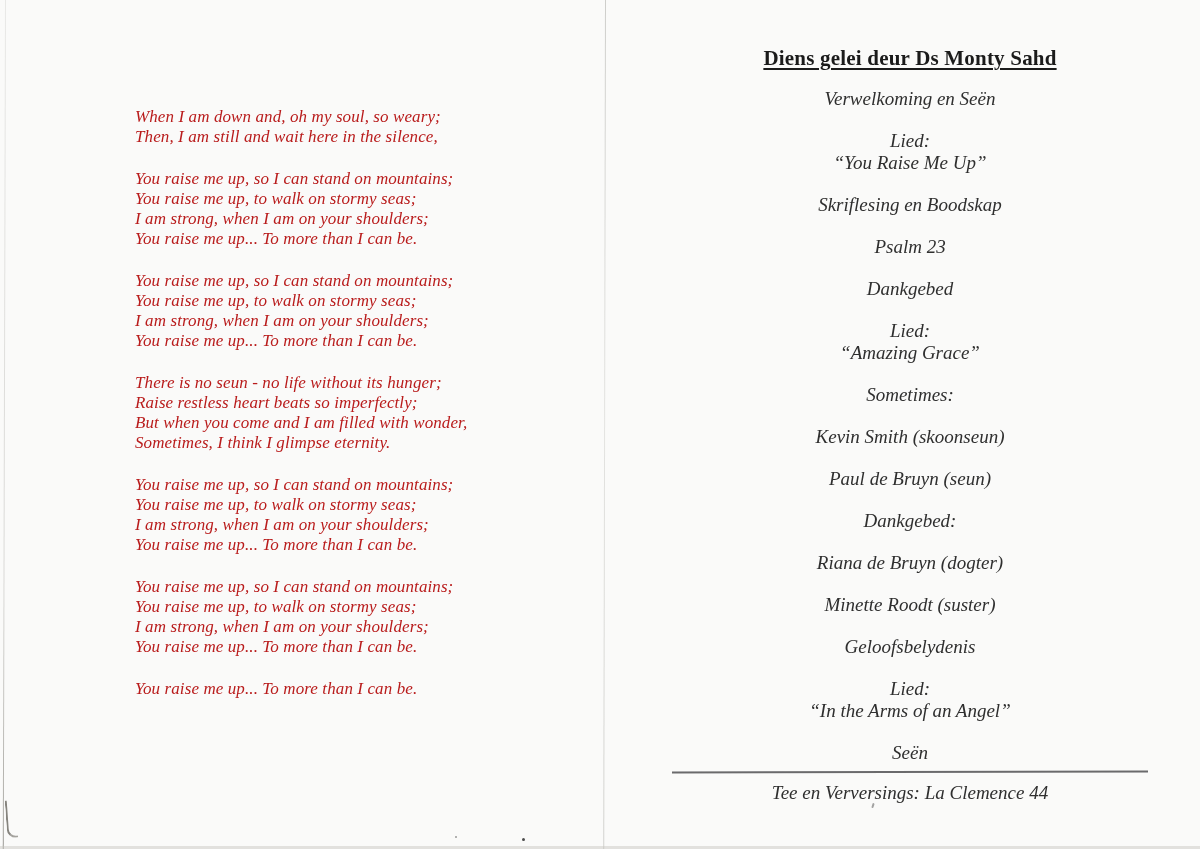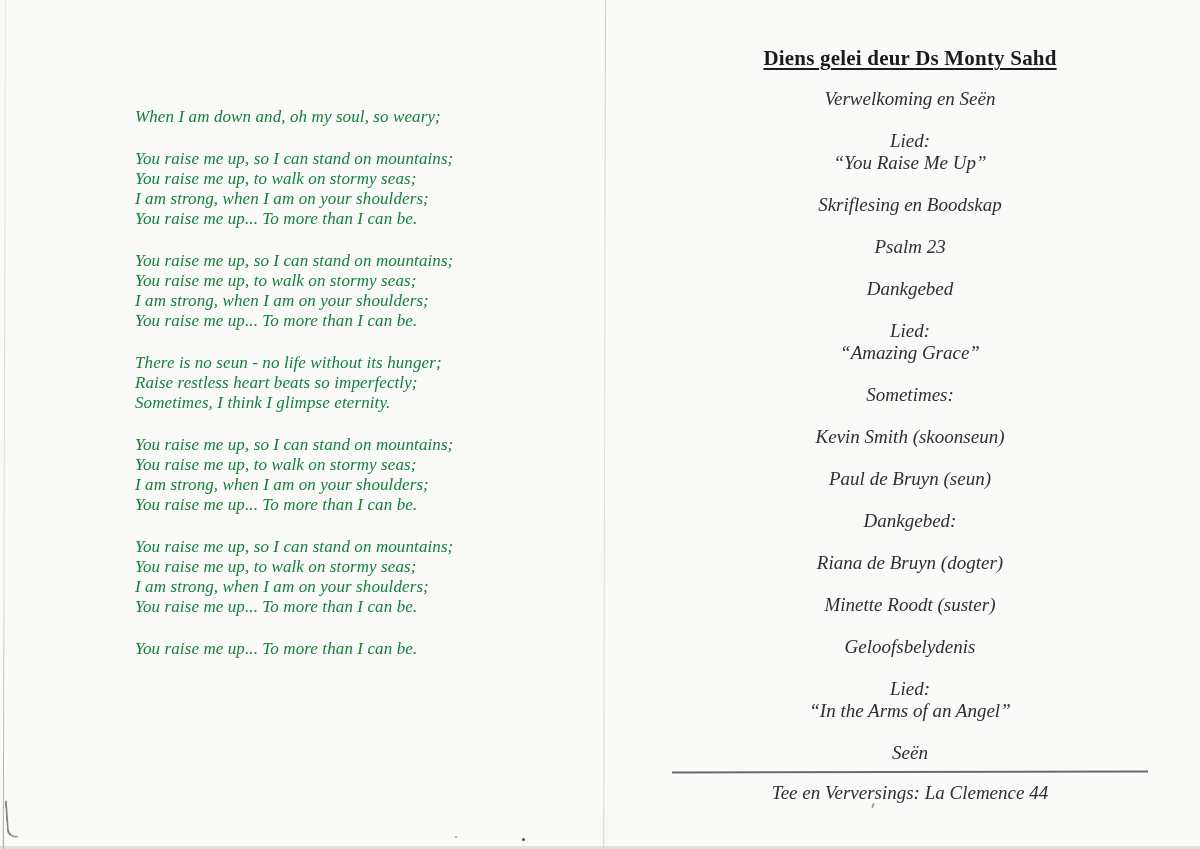--- a/index.html
+++ b/index.html
@@ -47,21 +47,21 @@
   .speck.s3 { left: 872px; top: 803px; width: 1.5px; height: 5px; border-radius: 1px;
               transform: rotate(18deg); opacity: 0.5; }
 
   
   .left-page { position: absolute; left: 135px; top: 107px; }
   .stanza { margin-bottom: 22px; }
   .pline {
     font-style: italic;
     font-size: 17px;
     line-height: 20px;
-    color: #15803d;
+    color: #b91c1c;
     letter-spacing: 0.1px;
     white-space: nowrap;
   }
 
   
   .right-page {
     position: absolute; left: 610px; top: 45px; width: 600px;
     text-align: center; color: #2f2f2f;
   }
   .title {
@@ -95,36 +95,38 @@
   <div class="fold-line"></div>
   <div class="bottom-strip"></div>
   <div class="hook-mark"></div>
   <div class="speck s1"></div>
   <div class="speck s2"></div>
   <div class="speck s3"></div>
 
   <div class="left-page">
     <div class="stanza">
       <div class="pline">When I am down and, oh my soul, so weary;</div>
+      <div class="pline">Then, I am still and wait here in the silence,</div>
     </div>
     <div class="stanza">
       <div class="pline">You raise me up, so I can stand on mountains;</div>
       <div class="pline">You raise me up, to walk on stormy seas;</div>
       <div class="pline">I am strong, when I am on your shoulders;</div>
       <div class="pline">You raise me up... To more than I can be.</div>
     </div>
     <div class="stanza">
       <div class="pline">You raise me up, so I can stand on mountains;</div>
       <div class="pline">You raise me up, to walk on stormy seas;</div>
       <div class="pline">I am strong, when I am on your shoulders;</div>
       <div class="pline">You raise me up... To more than I can be.</div>
     </div>
     <div class="stanza">
       <div class="pline">There is no seun - no life without its hunger;</div>
       <div class="pline">Raise restless heart beats so imperfectly;</div>
+      <div class="pline">But when you come and I am filled with wonder,</div>
       <div class="pline">Sometimes, I think I glimpse eternity.</div>
     </div>
     <div class="stanza">
       <div class="pline">You raise me up, so I can stand on mountains;</div>
       <div class="pline">You raise me up, to walk on stormy seas;</div>
       <div class="pline">I am strong, when I am on your shoulders;</div>
       <div class="pline">You raise me up... To more than I can be.</div>
     </div>
     <div class="stanza">
       <div class="pline">You raise me up, so I can stand on mountains;</div>

